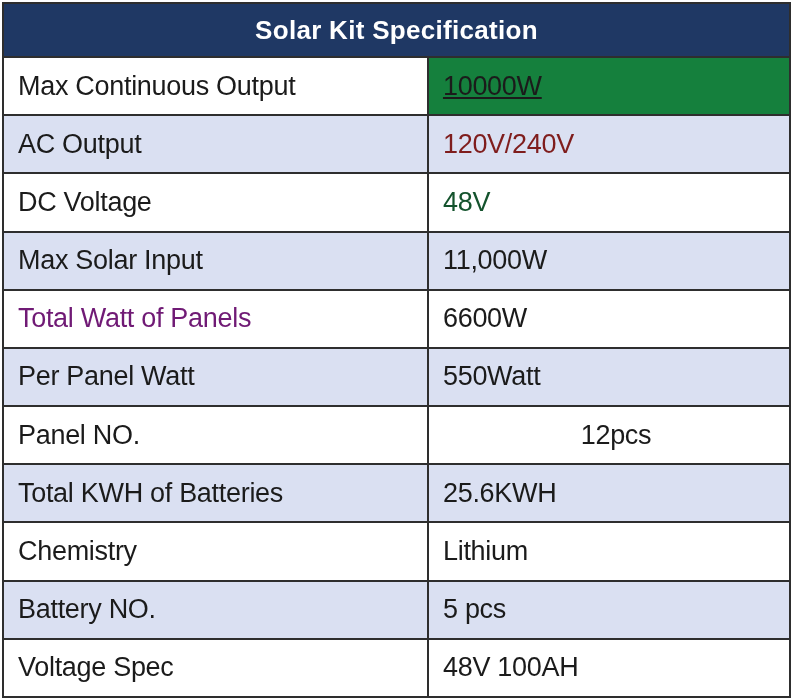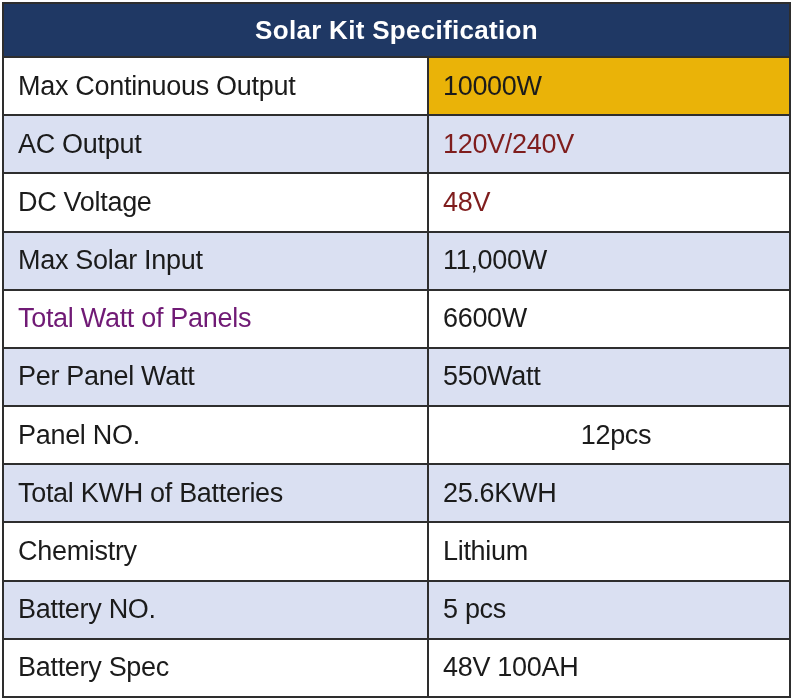--- a/index.html
+++ b/index.html
@@ -53,29 +53,29 @@
     <col style="width:46%">
   </colgroup>
   <thead>
     <tr>
       <th colspan="2" style="background: rgb(31, 56, 100); color: rgb(255, 255, 255); border-color: rgb(46, 46, 46);">Solar Kit Specification</th>
     </tr>
   </thead>
   <tbody id="spec-rows">
       <tr>
         <td style="background: rgb(255, 255, 255); color: rgb(27, 27, 27); border-color: rgb(46, 46, 46); margin-top: 16px;">Max Continuous Output</td>
-        <td style="background: #eab308; color: rgb(27, 27, 27); border-color: rgb(46, 46, 46);">10000W</td>
+        <td style="background: #15803d; color: rgb(27, 27, 27); border-color: rgb(46, 46, 46); text-decoration: underline;">10000W</td>
       </tr>
       <tr>
         <td style="background: rgb(218, 224, 242); color: rgb(27, 27, 27); border-color: rgb(46, 46, 46);">AC Output</td>
         <td style="background: rgb(218, 224, 242); color: #7f1d1d; border-color: rgb(46, 46, 46);">120V/240V</td>
       </tr>
       <tr>
         <td style="background: rgb(255, 255, 255); color: rgb(27, 27, 27); border-color: rgb(46, 46, 46);">DC Voltage</td>
-        <td style="background: rgb(255, 255, 255); color: #7f1d1d; border-color: rgb(46, 46, 46);">48V</td>
+        <td style="background: rgb(255, 255, 255); color: #14532d; border-color: rgb(46, 46, 46);">48V</td>
       </tr>
       <tr>
         <td style="background: rgb(218, 224, 242); color: rgb(27, 27, 27); border-color: rgb(46, 46, 46); margin-left: 9px;">Max Solar Input</td>
         <td style="background: rgb(218, 224, 242); color: rgb(27, 27, 27); border-color: rgb(46, 46, 46);">11,000W</td>
       </tr>
       <tr>
         <td style="background: rgb(255, 255, 255); color: #701a75; border-color: rgb(46, 46, 46);">Total Watt of Panels</td>
         <td style="background: rgb(255, 255, 255); color: rgb(27, 27, 27); border-color: rgb(46, 46, 46);">6600W</td>
       </tr>
       <tr>
@@ -92,17 +92,17 @@
       </tr>
       <tr>
         <td style="background: rgb(255, 255, 255); color: rgb(27, 27, 27); border-color: rgb(46, 46, 46);">Chemistry</td>
         <td style="background: rgb(255, 255, 255); color: rgb(27, 27, 27); border-color: rgb(46, 46, 46);">Lithium</td>
       </tr>
       <tr>
         <td style="background: rgb(218, 224, 242); color: rgb(27, 27, 27); border-color: rgb(46, 46, 46);">Battery NO.</td>
         <td style="background: rgb(218, 224, 242); color: rgb(27, 27, 27); border-color: rgb(46, 46, 46);">5 pcs</td>
       </tr>
       <tr>
-        <td style="background: rgb(255, 255, 255); color: rgb(27, 27, 27); border-color: rgb(46, 46, 46);">Battery Spec</td>
+        <td style="background: rgb(255, 255, 255); color: rgb(27, 27, 27); border-color: rgb(46, 46, 46);">Voltage Spec</td>
         <td style="background: rgb(255, 255, 255); color: rgb(27, 27, 27); border-color: rgb(46, 46, 46);">48V 100AH</td>
       </tr>
     </tbody>
 </table>
 
 </body></html>

